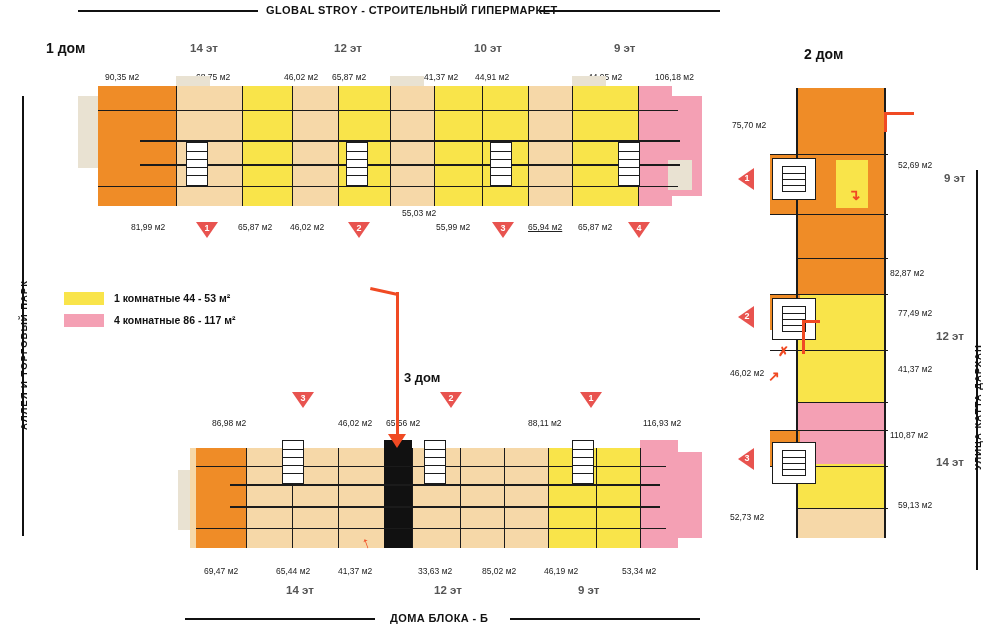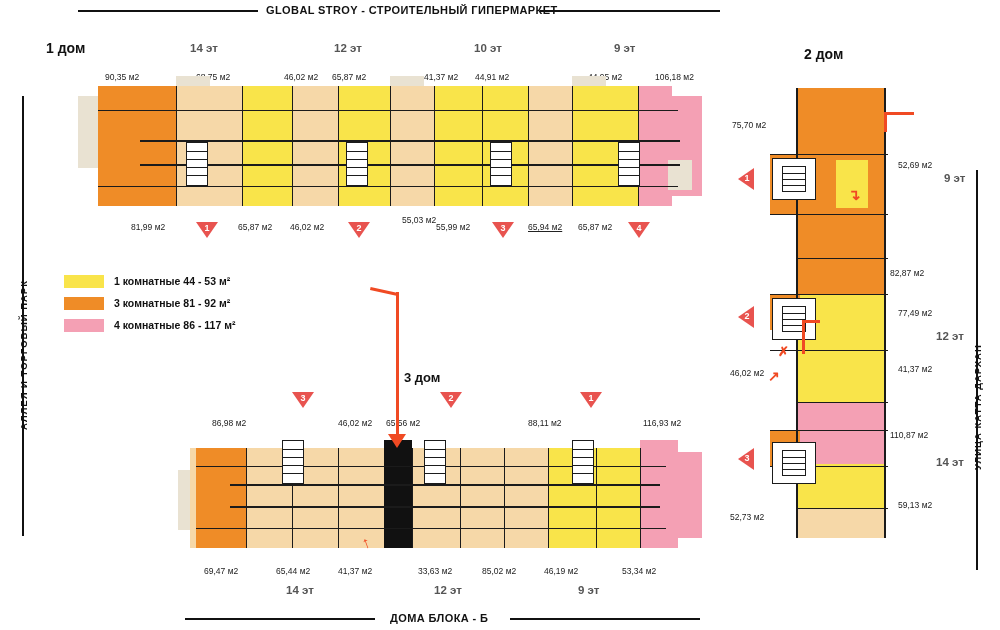--- a/index.html
+++ b/index.html
@@ -26,21 +26,21 @@
   .c3{background:#ef8c27;}            
   .c4{background:#f4a0b4;}            
   .cg{background:#e9e2d2;}            
   .cdk{background:#111;}              
   .wall{position:absolute;background:#1b1b1b;}
   .whitebox{position:absolute;background:#ffffff;border:1.5px solid #1b1b1b;box-sizing:border-box;}
   .stair{position:absolute;background:#ffffff;border:1.2px solid #1b1b1b;box-sizing:border-box;}
   .stair i{position:absolute;left:0;right:0;height:1px;background:#1b1b1b;}
 
   
-  #legend{position:absolute;left:64px;top:270px;width:230px;}
+  #legend{position:absolute;left:64px;top:287px;width:230px;}
   .lgrow{display:flex;align-items:center;height:22px;}
   .sw{width:40px;height:13px;margin-right:10px;flex:0 0 auto;}
   .lgtxt{font-size:10.5px;font-weight:bold;color:#111;}
 
   
   .mk{position:absolute;width:0;height:0;border-left:11px solid transparent;
       border-right:11px solid transparent;border-top:16px solid #e8534f;}
   .mk span{position:absolute;left:-11px;top:-16px;width:22px;text-align:center;
            font-size:9px;font-weight:bold;color:#fff;line-height:13px;}
   .mkL{position:absolute;width:0;height:0;border-top:11px solid transparent;
@@ -142,21 +142,21 @@
   <div class="stair" style="left:618px;top:142px;width:22px;height:44px;">
     <i style="top:8px"></i>
       <i style="top:16px"></i>
       <i style="top:24px"></i>
       <i style="top:32px"></i>
   </div>
 
   <div class="lbl" style="left:131px;top:222px;">81,99 м2</div>
   <div class="lbl" style="left:238px;top:222px;">65,87 м2</div>
   <div class="lbl" style="left:290px;top:222px;">46,02 м2</div>
-  <div class="lbl" style="left:384px;top:215px;padding-left:18px;">55,03 м2</div>
+  <div class="lbl" style="left:384px;top:208px;padding-left:18px;">55,03 м2</div>
   <div class="lbl" style="left:436px;top:222px;">55,99 м2</div>
   <div class="lbl" style="left:528px;top:222px;text-decoration:underline;">65,94 м2</div>
   <div class="lbl" style="left:578px;top:222px;">65,87 м2</div>
 
   <div class="mk" style="left:196px;top:222px;">
       <span>1</span>
     </div>
   <div class="mk" style="left:348px;top:222px;">
       <span>2</span>
     </div>
@@ -164,24 +164,20 @@
       <span>3</span>
     </div>
   <div class="mk" style="left:628px;top:222px;">
       <span>4</span>
     </div>
 
   <div id="legend">
     <div class="lgrow">
       <div class="sw c1" style="background: rgb(249, 228, 74);"></div>
       <div class="lgtxt">1 комнатные 44 - 53 м²</div>
-    </div>
-    <div class="lgrow">
-      <div class="sw c3" style="background: rgb(239, 140, 39);"></div>
-      <div class="lgtxt">3 комнатные 81 - 92 м²</div>
     </div>
     <div class="lgrow">
       <div class="sw c4" style="background: rgb(244, 160, 180);"></div>
       <div class="lgtxt">4 комнатные 86 - 117 м²</div>
     </div>
   </div>
 
   <div class="lbl-b" style="left:404px;top:370px;font-size:13px;">3 дом</div>
 
   <div class="lbl" style="left:212px;top:418px;">86,98 м2</div>

